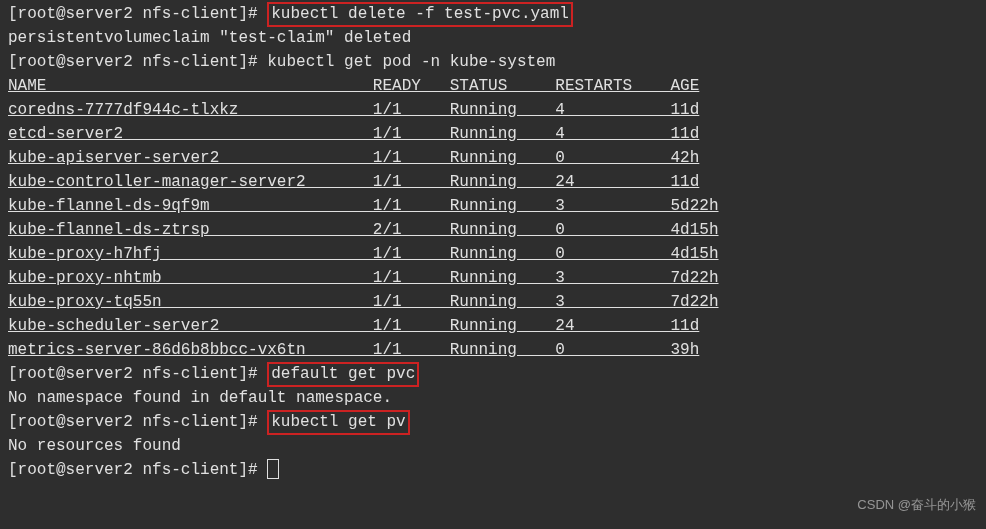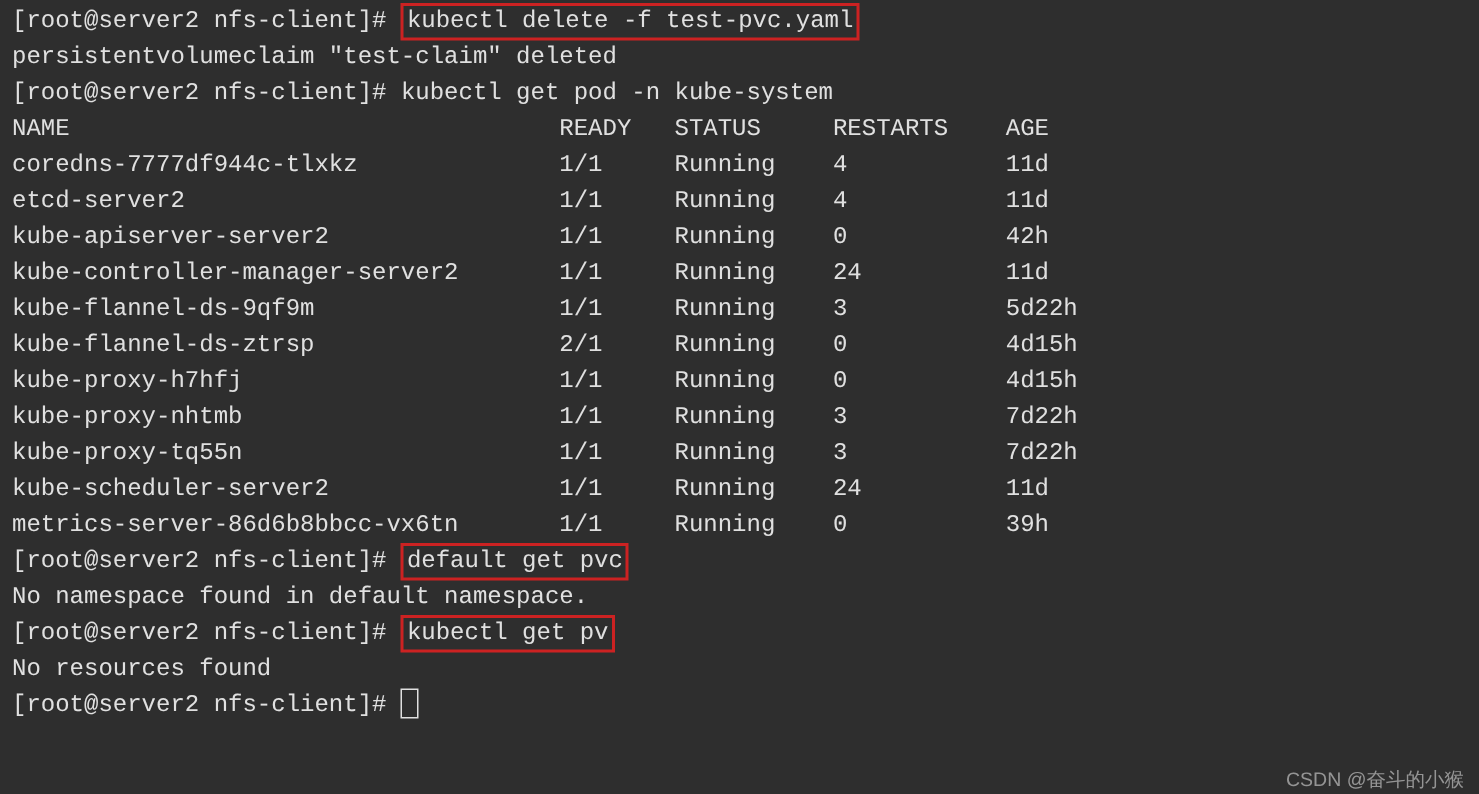--- a/index.html
+++ b/index.html
@@ -29,29 +29,30 @@
     .cursor {
       display: inline-block;
       width: 10px;
       height: 18px;
       border: 1px solid #e0e0e0;
       vertical-align: middle;
       margin-bottom: 2px;
     }
     .watermark {
       position: absolute;
-      bottom: 0;
+      bottom: 15px;
       right: 10px;
       color: #c0c0c0;
       font-family: sans-serif;
       font-size: 13px;
       opacity: 0.7;
     }
     .row {
       white-space: pre;
+      text-decoration: underline;
     }
   </style>
 </head>
 <body>
 
 <div class="line"><span>[root@server2 nfs-client]# </span><span class="highlight-box">kubectl delete -f test-pvc.yaml</span></div>
 <div class="line">persistentvolumeclaim "test-claim" deleted</div>
 <div class="line"><span>[root@server2 nfs-client]# </span><span>kubectl get pod -n kube-system</span></div>
 <div id="pod-table">
     <div class="row">NAME                                  READY   STATUS     RESTARTS    AGE</div>

